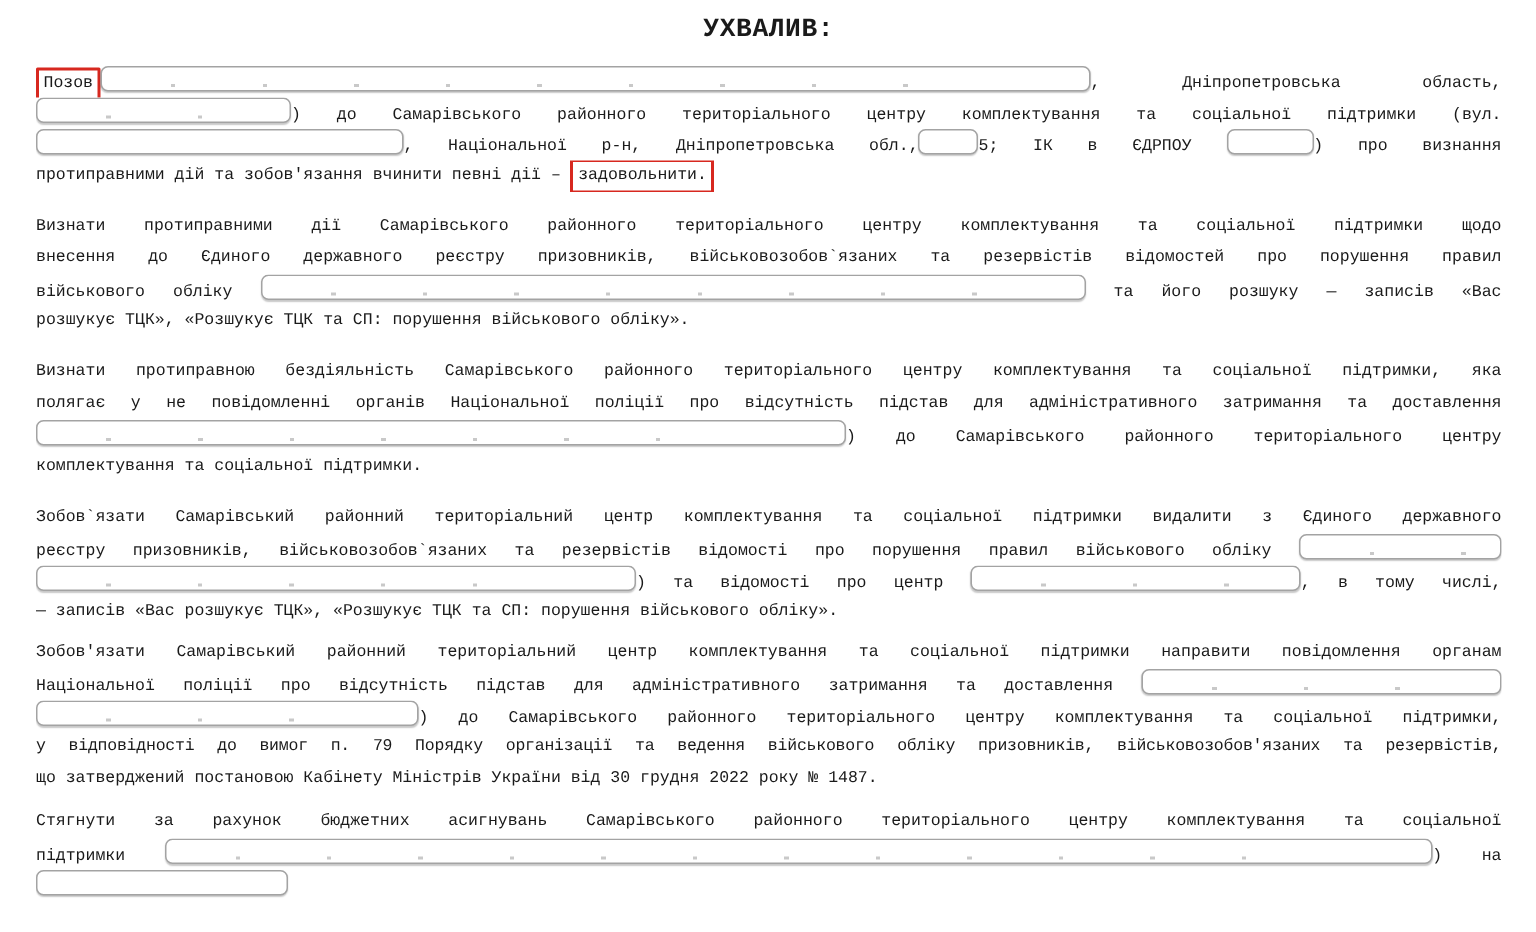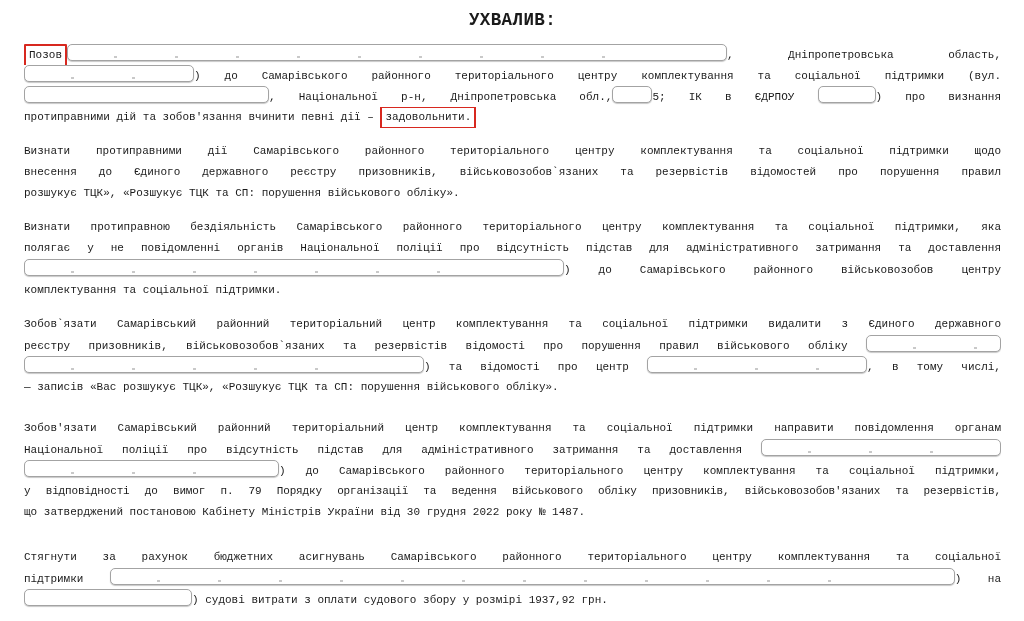--- a/index.html
+++ b/index.html
@@ -7,22 +7,22 @@
     width:1024px;height:621px;background:#ffffff;overflow:hidden;
     font-family:"Liberation Serif","DejaVu Serif",serif;
     color:#1a1a1a;
   }
   .page{padding:9px 23px 16px 24px;font-family:Liberation Mono, monospace;}
   .title{
     text-align:center;font-weight:bold;font-size:17.5px;line-height:22px;
     letter-spacing:.4px;
   }
   .para{margin-top:13px;}
-  .para.gap-sm{margin-top:20px;}
-  .para.gap-md{margin-top:24px;}
+  .para.gap-sm{margin-top:6px;}
+  .para.gap-md{margin-top:8px;}
   .line{
     font-size:11px;line-height:21px;height:21px;
     white-space:nowrap;overflow:hidden;
     text-align:justify;text-align-last:justify;
   }
   .line.last{text-align:left;text-align-last:left;}
   .line.tight{letter-spacing:-0.15px;}
   .seg{white-space:pre-wrap;}
   .redact{
     display:inline-block;box-sizing:border-box;height:17px;
@@ -49,27 +49,28 @@
   <div class="para">
     <div class="line"><span class="hl">Позов</span><span class="redact m" style="width:660px"></span><span class="seg">, Дніпропетровська область,</span></div>
     <div class="line"><span class="redact m" style="width:170px"></span><span class="seg">) до Самарівського районного територіального центру комплектування та соціальної підтримки (вул.</span></div>
     <div class="line"><span class="redact" style="width:245px"></span><span class="seg">, Національної р-н, Дніпропетровська обл.,</span><span class="redact" style="width:40px"></span><span class="seg">5; ІК в ЄДРПОУ</span> <span class="redact" style="width:58px"></span><span class="seg">) про визнання</span></div>
     <div class="line last"><span class="seg">протиправними дій та зобов'язання вчинити певні дії –</span> <span class="hl">задовольнити.</span></div>
   </div>
 
   <div class="para">
     <div class="line"><span class="seg">Визнати протиправними дії Самарівського районного територіального центру комплектування та соціальної підтримки щодо</span></div>
     <div class="line"><span class="seg">внесення до Єдиного державного реєстру призовників, військовозобов`язаних та резервістів відомостей про порушення правил</span></div>
+    <div class="line"><span class="seg">військового обліку</span> <span class="redact m" style="width:550px"></span> <span class="seg">та його розшуку — записів «Вас</span></div>
     <div class="line last"><span class="seg">розшукує ТЦК», «Розшукує ТЦК та СП: порушення військового обліку».</span></div>
   </div>
 
   <div class="para">
     <div class="line"><span class="seg">Визнати протиправною бездіяльність Самарівського районного територіального центру комплектування та соціальної підтримки, яка</span></div>
     <div class="line"><span class="seg">полягає у не повідомленні органів Національної поліції про відсутність підстав для адміністративного затримання та доставлення</span></div>
-    <div class="line"><span class="redact m" style="width:540px"></span><span class="seg">) до Самарівського районного військовозобов центру</span></div>
+    <div class="line"><span class="redact m" style="width:540px"></span><span class="seg">) до Самарівського районного територіального центру</span></div>
     <div class="line last"><span class="seg">комплектування та соціальної підтримки.</span></div>
   </div>
 
   <div class="para">
     <div class="line"><span class="seg">Зобов`язати Самарівський районний територіальний центр комплектування та соціальної підтримки видалити з Єдиного державного</span></div>
     <div class="line"><span class="seg">реєстру призовників, військовозобов`язаних та резервістів відомості про порушення правил військового обліку</span> <span class="redact m" style="width:135px"></span></div>
     <div class="line"><span class="redact m" style="width:400px"></span><span class="seg">) та відомості про центр</span> <span class="redact m" style="width:220px"></span><span class="seg">, в тому числі,</span></div>
     <div class="line last"><span class="seg">— записів «Вас розшукує ТЦК», «Розшукує ТЦК та СП: порушення військового обліку».</span></div>
   </div>
 
@@ -77,16 +78,16 @@
     <div class="line"><span class="seg">Зобов'язати Самарівський районний територіальний центр комплектування та соціальної підтримки направити повідомлення органам</span></div>
     <div class="line"><span class="seg">Національної поліції про відсутність підстав для адміністративного затримання та доставлення</span> <span class="redact m" style="width:240px"></span></div>
     <div class="line"><span class="redact m" style="width:255px"></span><span class="seg">) до Самарівського районного територіального центру комплектування та соціальної підтримки,</span></div>
     <div class="line tight"><span class="seg">у відповідності до вимог п. 79 Порядку організації та ведення військового обліку призовників, військовозобов'язаних та резервістів,</span></div>
     <div class="line last"><span class="seg">що затверджений постановою Кабінету Міністрів України від 30 грудня 2022 року № 1487.</span></div>
   </div>
 
   <div class="para gap-md">
     <div class="line"><span class="seg">Стягнути за рахунок бюджетних асигнувань Самарівського районного територіального центру комплектування та соціальної</span></div>
     <div class="line"><span class="seg">підтримки</span> <span class="redact m" style="width:845px"></span><span class="seg">) на</span></div>
-    <div class="line last"><span class="redact" style="width:168px"></span><span class="seg">) судові витрати з оплати судового збору у розмірі 1937,92 грн.</span></div>
+    <div class="line last"><span class="redact" style="width:168px"></span></div>
   </div>
 
 </div>
 
 </body></html>

